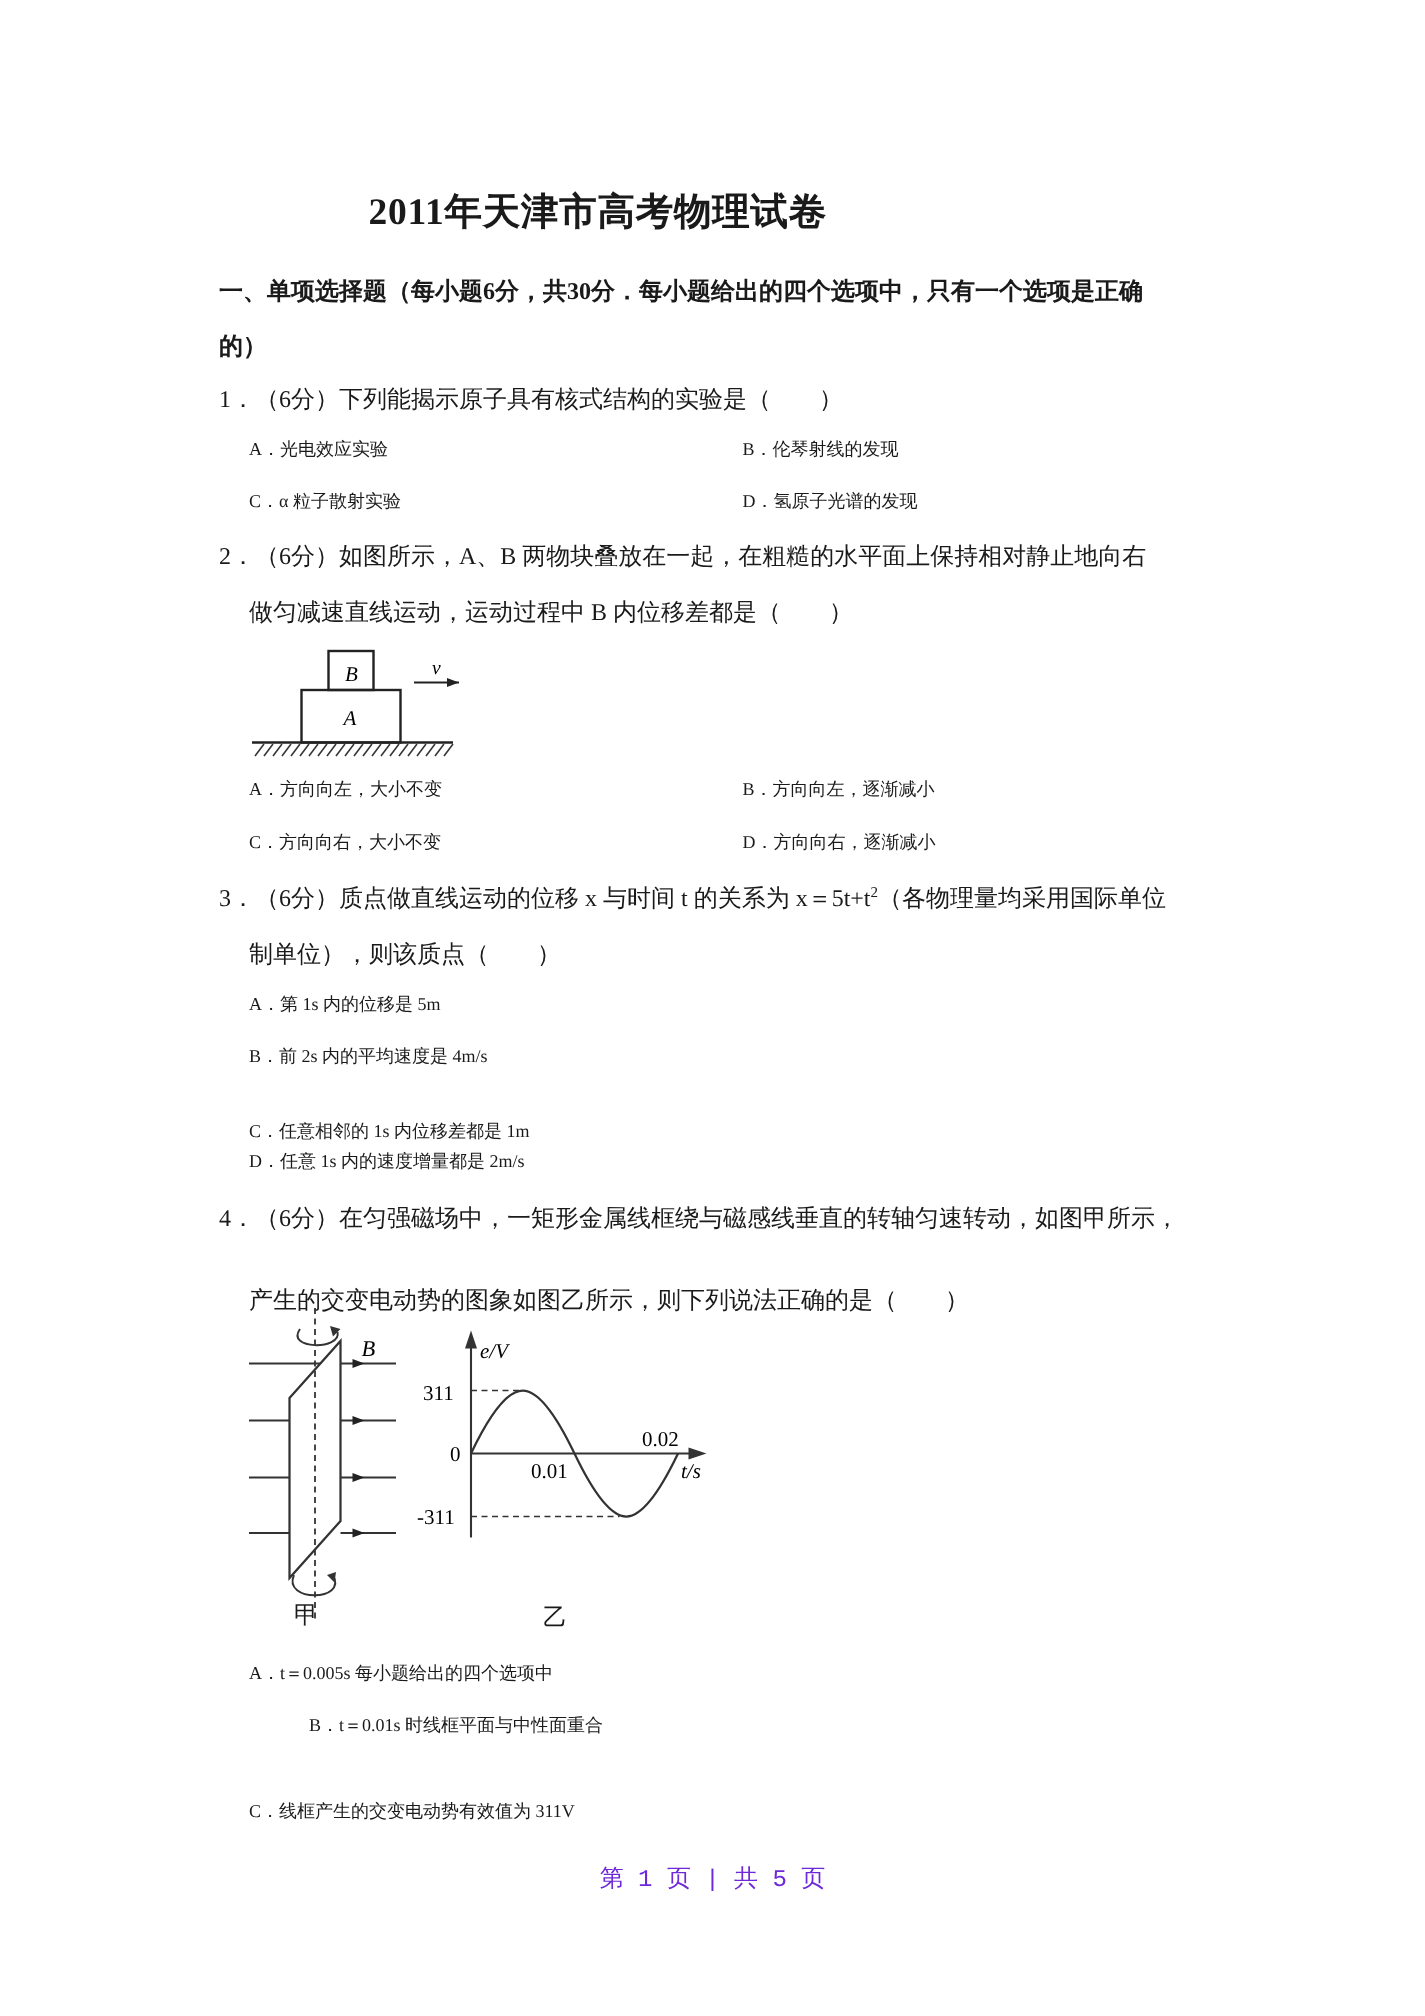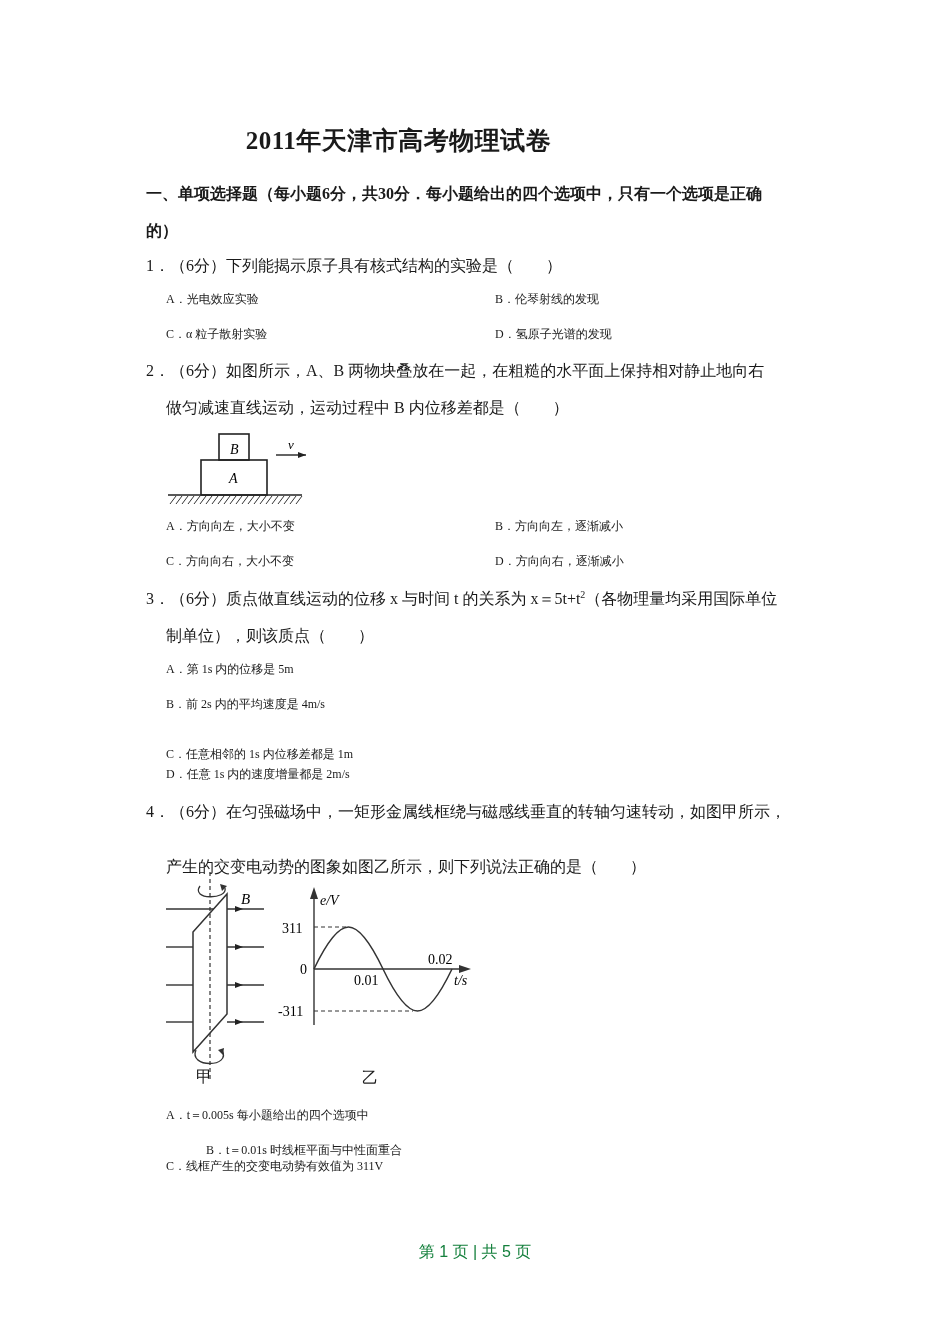--- a/index.html
+++ b/index.html
@@ -5,21 +5,21 @@
   html, body { margin: 0; padding: 0; background: #ffffff; }
   body { width: 950px; height: 1344px; position: relative; overflow: hidden;
          font-family: "Liberation Serif", "DejaVu Serif", serif; color: #1a1a1a; }
   .abs { position: absolute; white-space: nowrap; }
   .title { left: 0; width: 797px; top: 124px; text-align: center; font-size: 25px; font-weight: bold; letter-spacing: 0.5px; }
   .section { left: 146px; font-size: 16px; font-weight: bold; }
   .q { font-size: 16px; }
   .opt { font-size: 12px; }
   .sup { font-size: 10px; vertical-align: super; }
   .footer { left: 0; width: 950px; top: 1242px; text-align: center; font-size: 16px;
-            font-family: Liberation Sans, sans-serif; color: #15803d; }
+            font-family: Liberation Mono, monospace; color: #6d28d9; }
   svg text { font-family: "Liberation Serif", serif; }
 </style>
 </head>
 <body>
 
 <div class="abs title">2011年天津市高考物理试卷</div>
 
 <div class="abs section" style="top:184px;">一、单项选择题（每小题6分，共30分．每小题给出的四个选项中，只有一个选项是正确</div>
 <div class="abs section" style="top:221px;">的）</div>
 
@@ -137,15 +137,15 @@
   <text x="22" y="89" font-size="14">0</text>
   <text x="0" y="131" font-size="14">-311</text>
   <text x="76" y="100" font-size="14">0.01</text>
   <text x="150" y="79" font-size="14">0.02</text>
   <text x="176" y="100" font-size="14" font-style="italic">t/s</text>
 </svg>
 <div class="abs" style="left:362px; top:1068px; font-size:16px; font-family:'DejaVu Sans', sans-serif;">乙</div>
 
 <div class="abs opt" style="left:166px; top:1107px;">A．t＝0.005s 每小题给出的四个选项中</div>
 <div class="abs opt" style="left:166px; top:1142px;margin-left:40px;">B．t＝0.01s 时线框平面与中性面重合</div>
-<div class="abs opt" style="left:166px; top:1158px;">C．线框产生的交变电动势有效值为 311V</div>
+<div class="abs opt" style="left:166px; top:1199px;">C．线框产生的交变电动势有效值为 311V</div>
 
 <div class="abs footer">第 1 页 | 共 5 页</div>
 
 </body></html>

